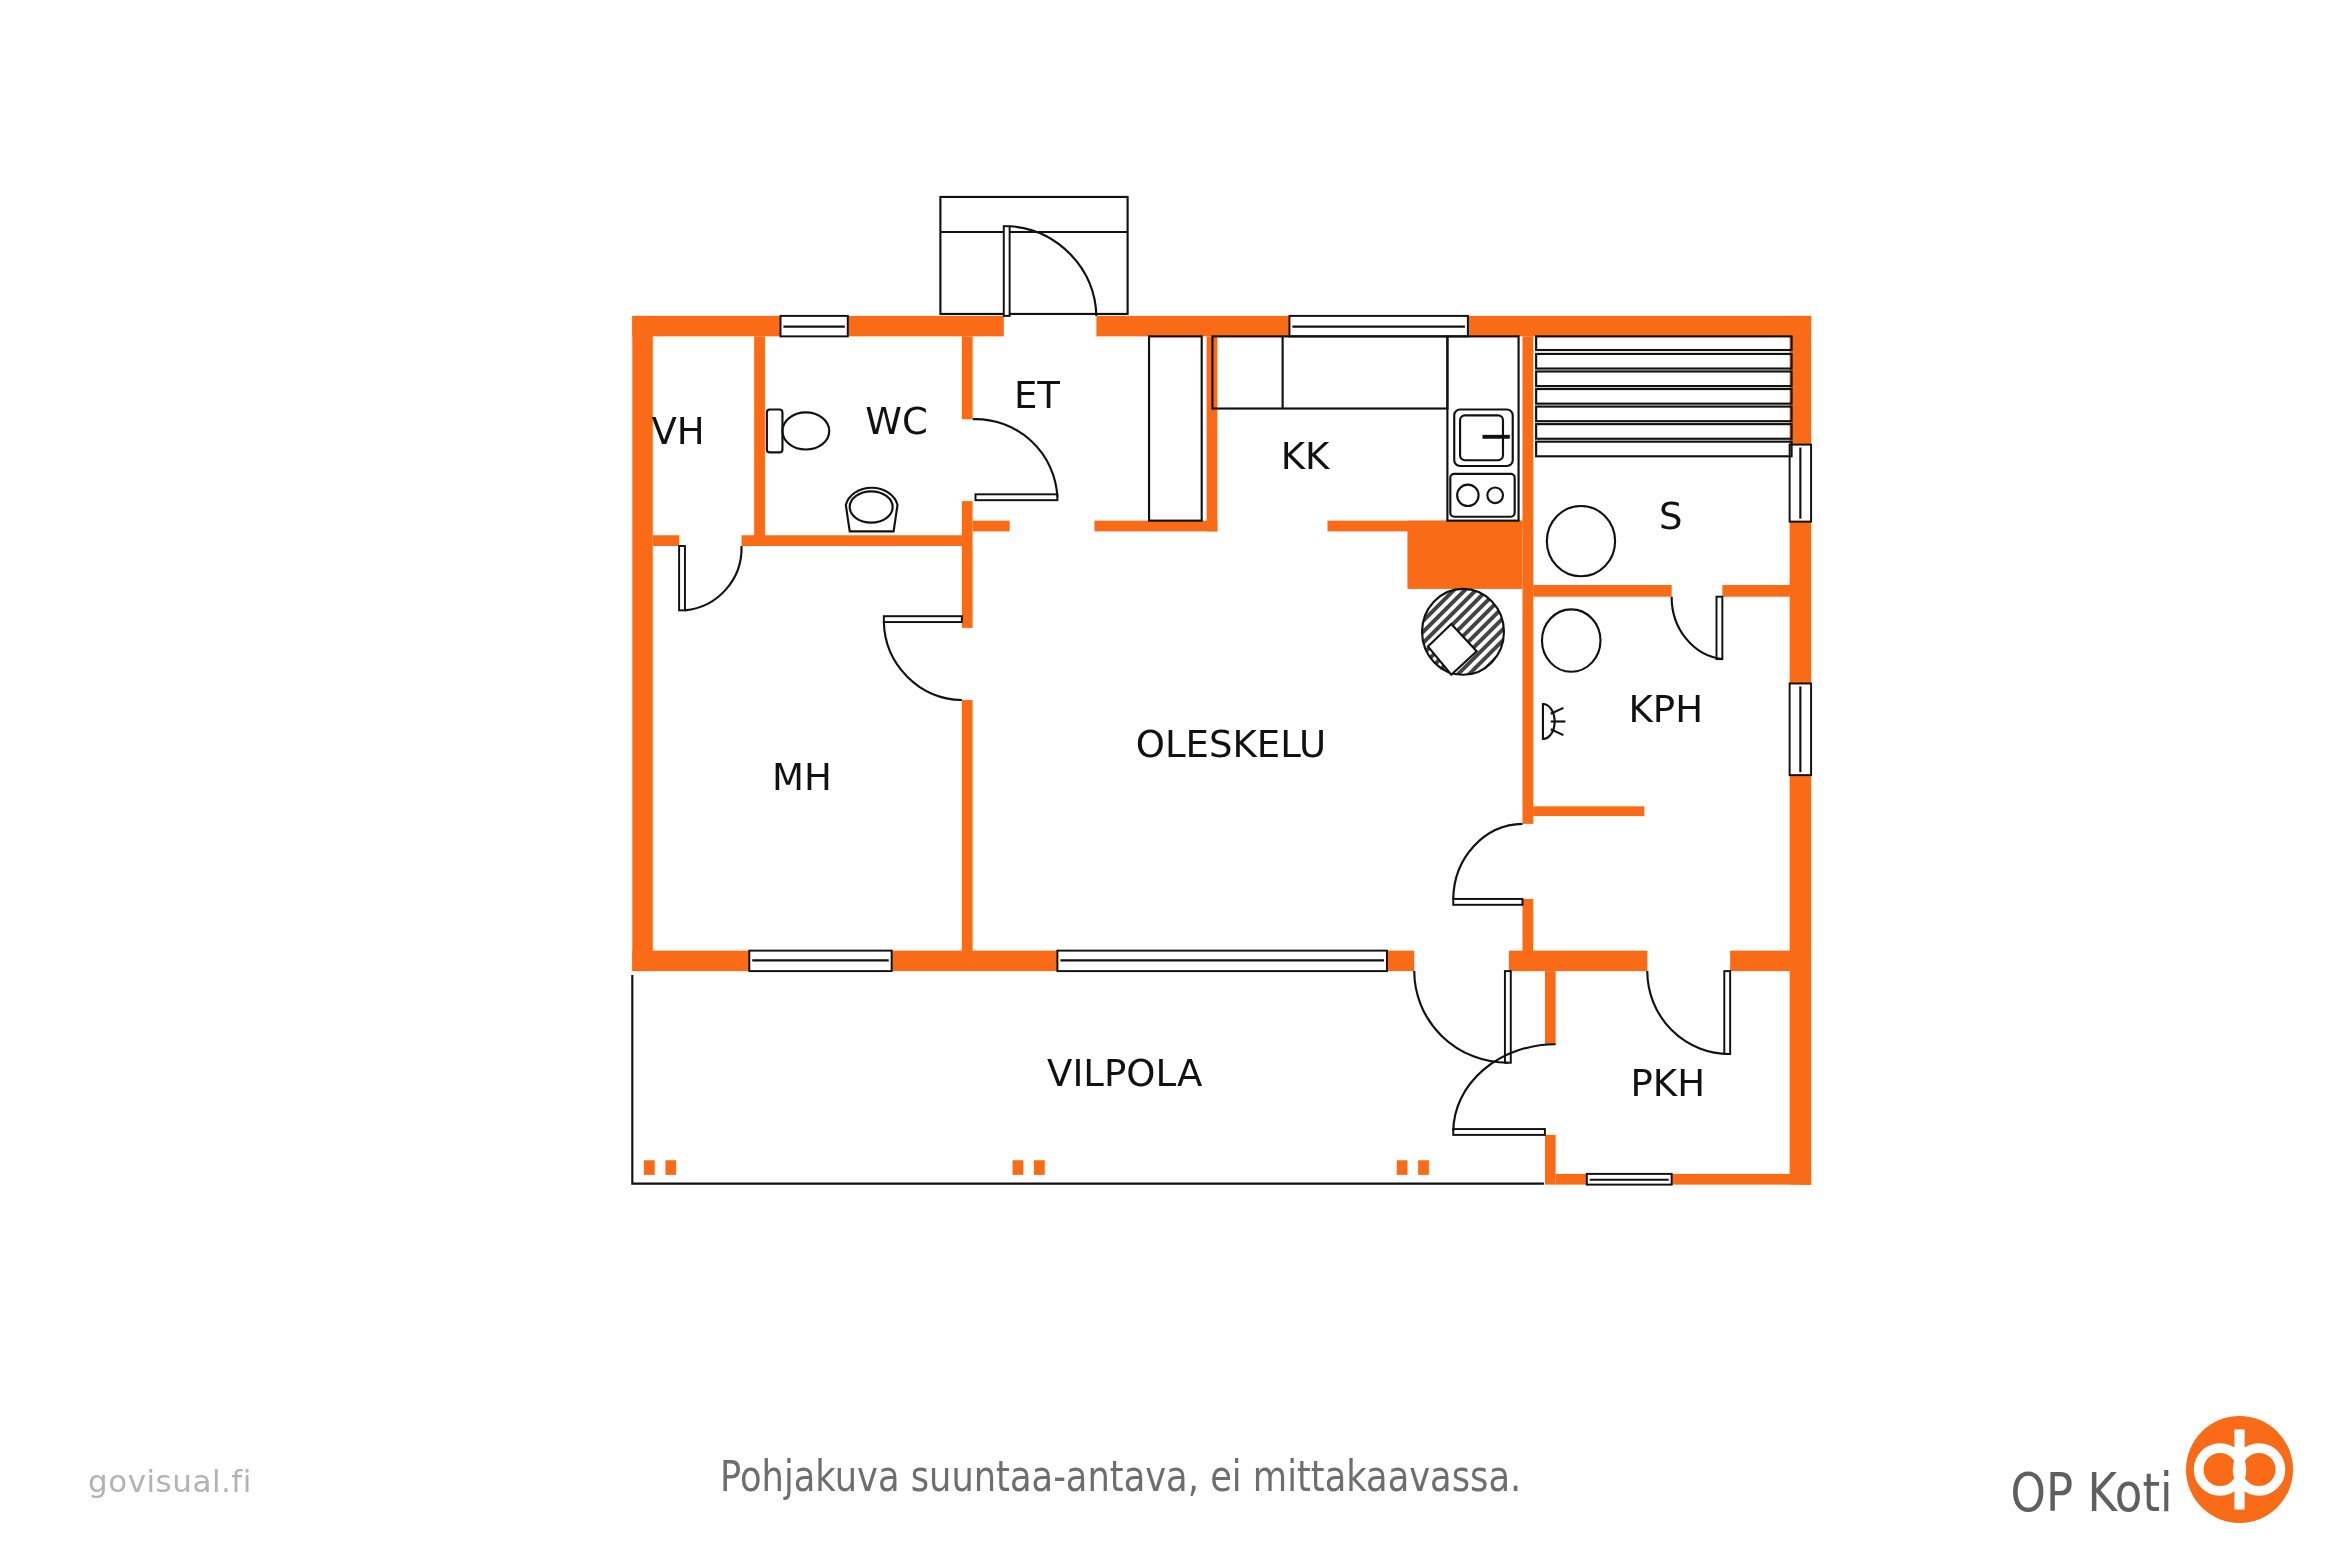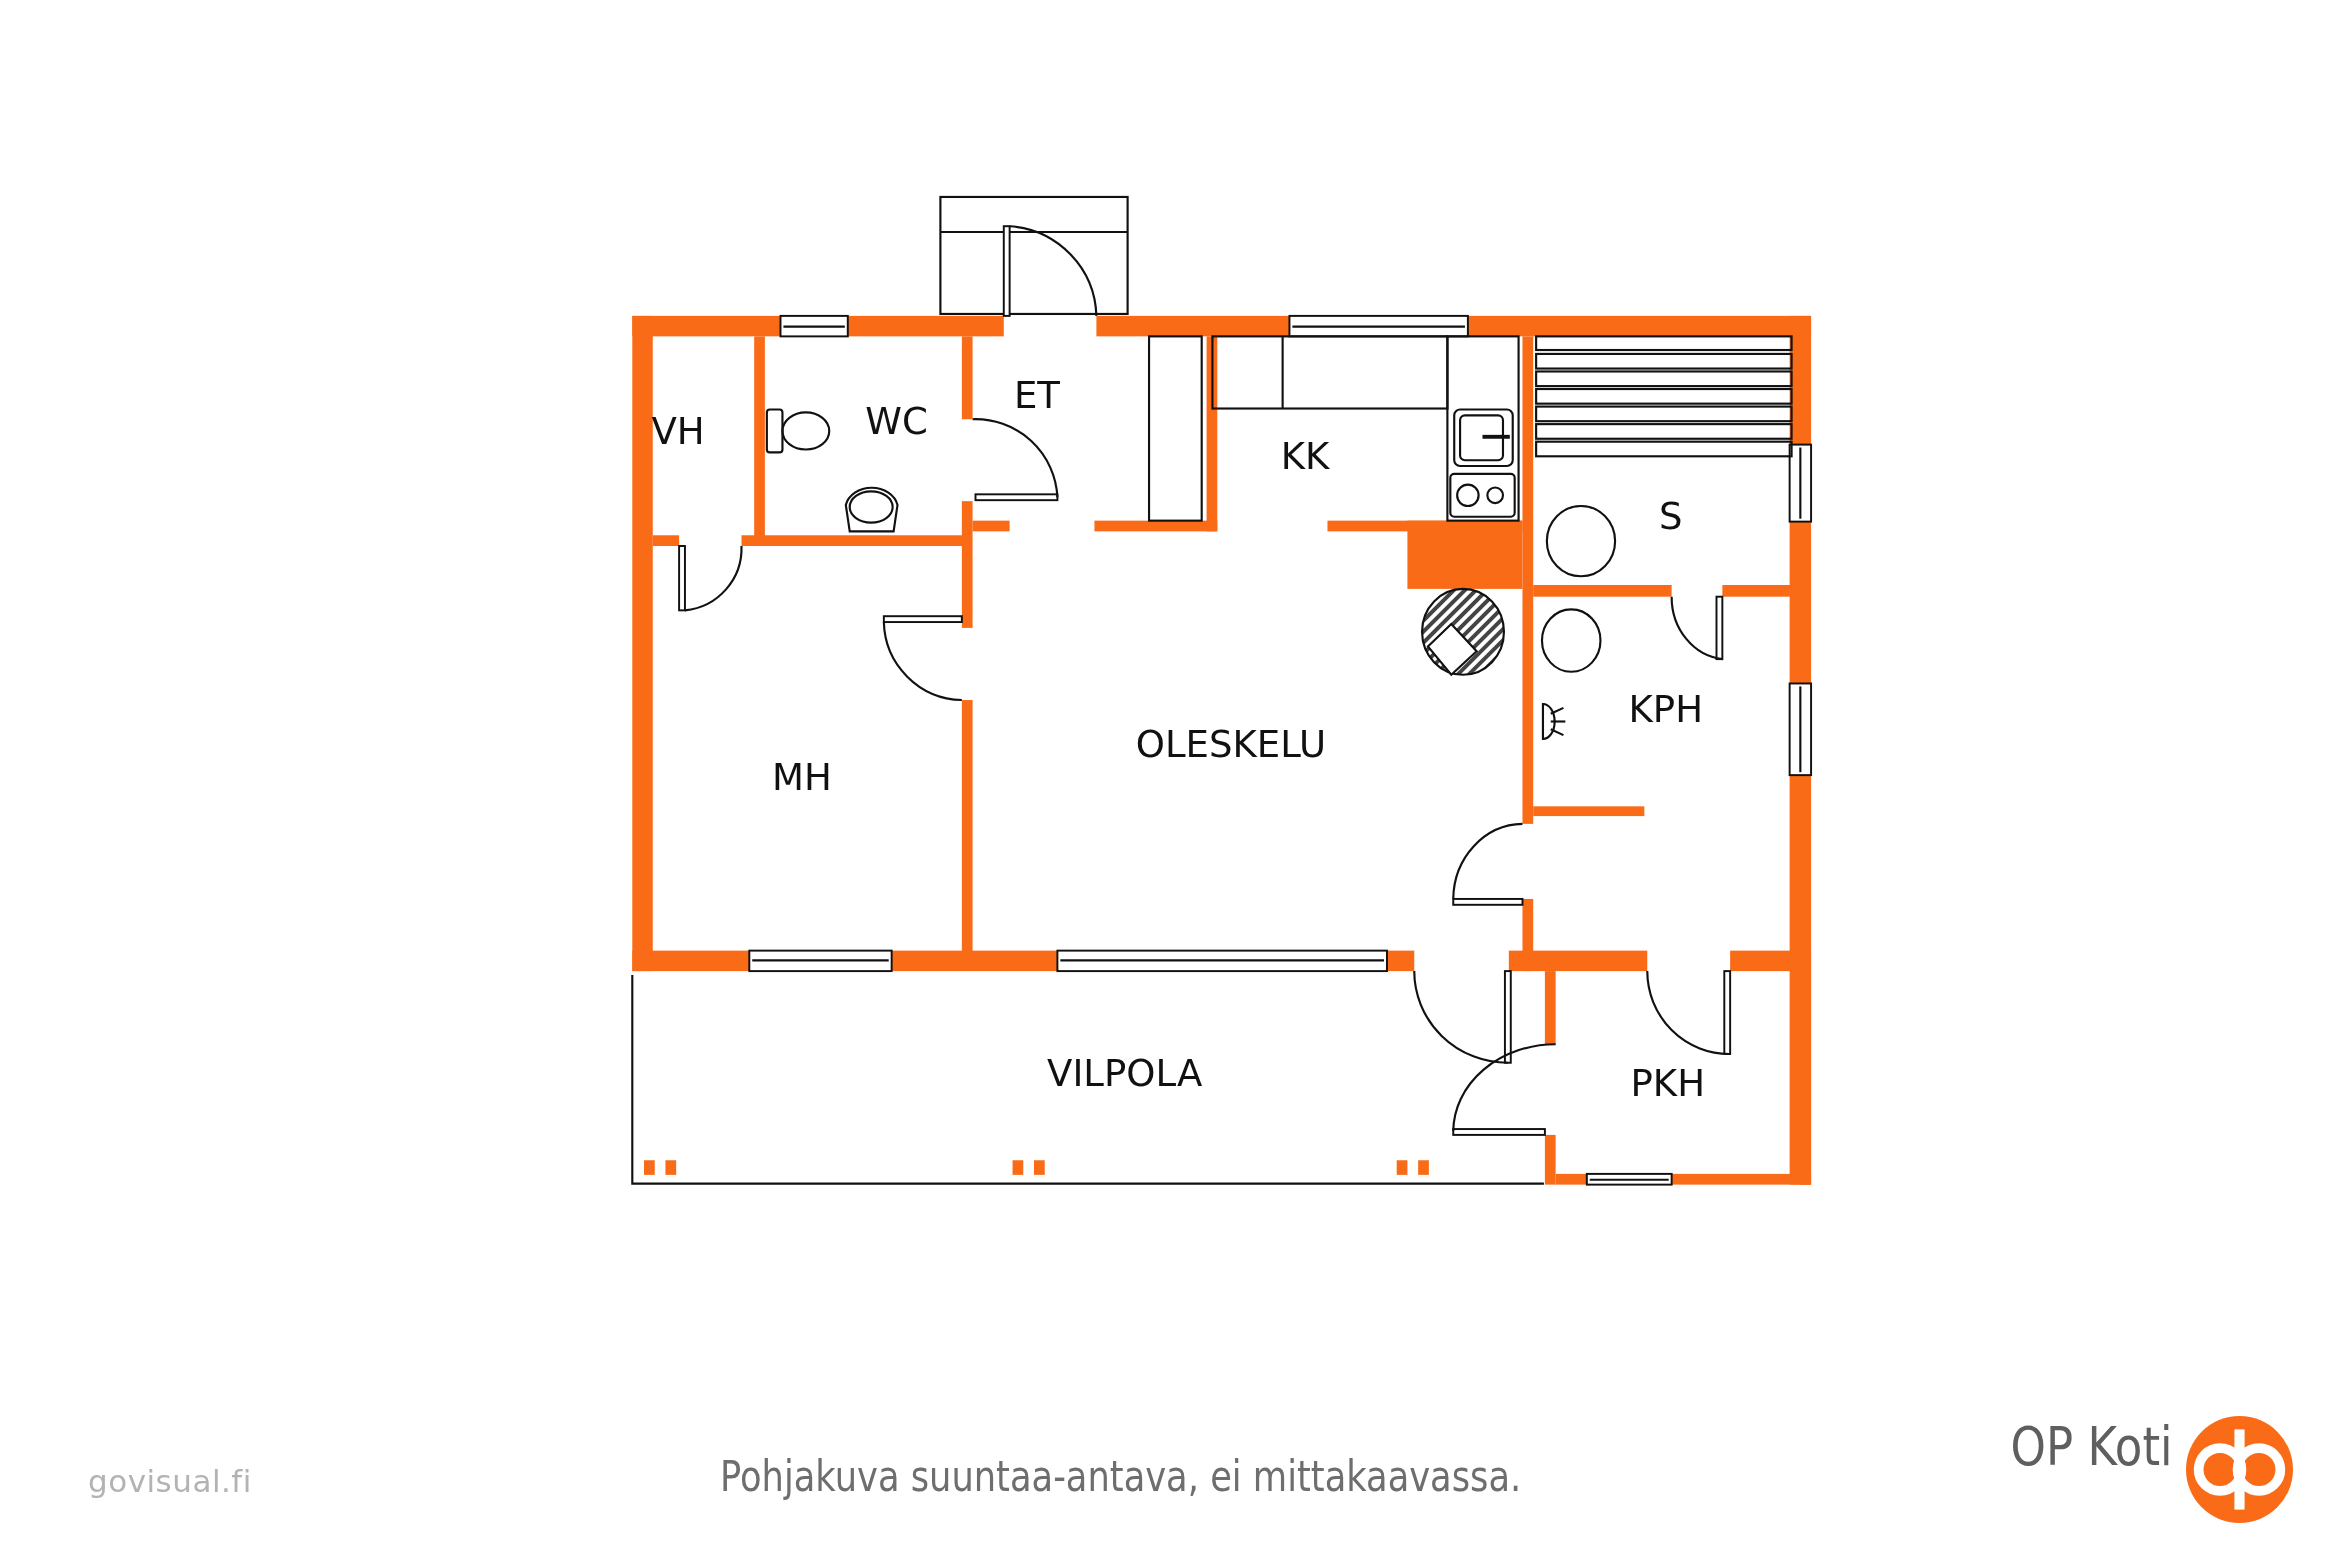--- a/index.html
+++ b/index.html
@@ -4,21 +4,21 @@
   <style>
     html, body { margin: 0; padding: 0; background: #ffffff; }
     body { width: 2341px; height: 1560px; position: relative; overflow: hidden; font-family: "DejaVu Sans", sans-serif; }
     #plan { position: absolute; left: 0; top: 0; width: 2341px; height: 1560px; }
     .wall { fill: #FA6B18; }
     .line { fill: none; stroke: #111; stroke-width: 2.2; }
     .win { fill: #fff; stroke: #111; stroke-width: 2; }
     .room-label { font-family: "DejaVu Sans", sans-serif; font-size: 38px; fill: #111; text-anchor: middle; dominant-baseline: middle; }
     .footer-left { position: absolute; left: 88px; top: 1463px; font-family: "DejaVu Sans", sans-serif; font-size: 31px; color: #b3b3b3; letter-spacing: 0.5px; }
     .footer-caption { position: absolute; left: 720px; top: 1451px; width: 928px; font-family: "DejaVu Sans", sans-serif; font-size: 43px; color: #6e6e6e; white-space: nowrap; transform-origin: left top; transform: scaleX(0.82); }
-    .brand { position: absolute; left: 1982px; top: 1416px; height: 107px; display: flex; align-items: flex-start; }
+    .brand { position: absolute; left: 1982px; top: 1416px; height: 107px; display: flex; align-items: flex-end; }
     .brand-name { font-family: "DejaVu Sans", sans-serif; font-size: 53px; color: #5f5f5f; transform: scaleX(0.85); transform-origin: right center; margin-right: 13.7px; white-space: nowrap; }
     .brand-logo { width: 107px; height: 107px; }
   </style>
 </head>
 <body>
 
 <svg id="plan" viewBox="0 0 2400 1600" xmlns="http://www.w3.org/2000/svg">
 
   <g>
     <rect class="line" x="964" y="202" width="192" height="120"></rect>

